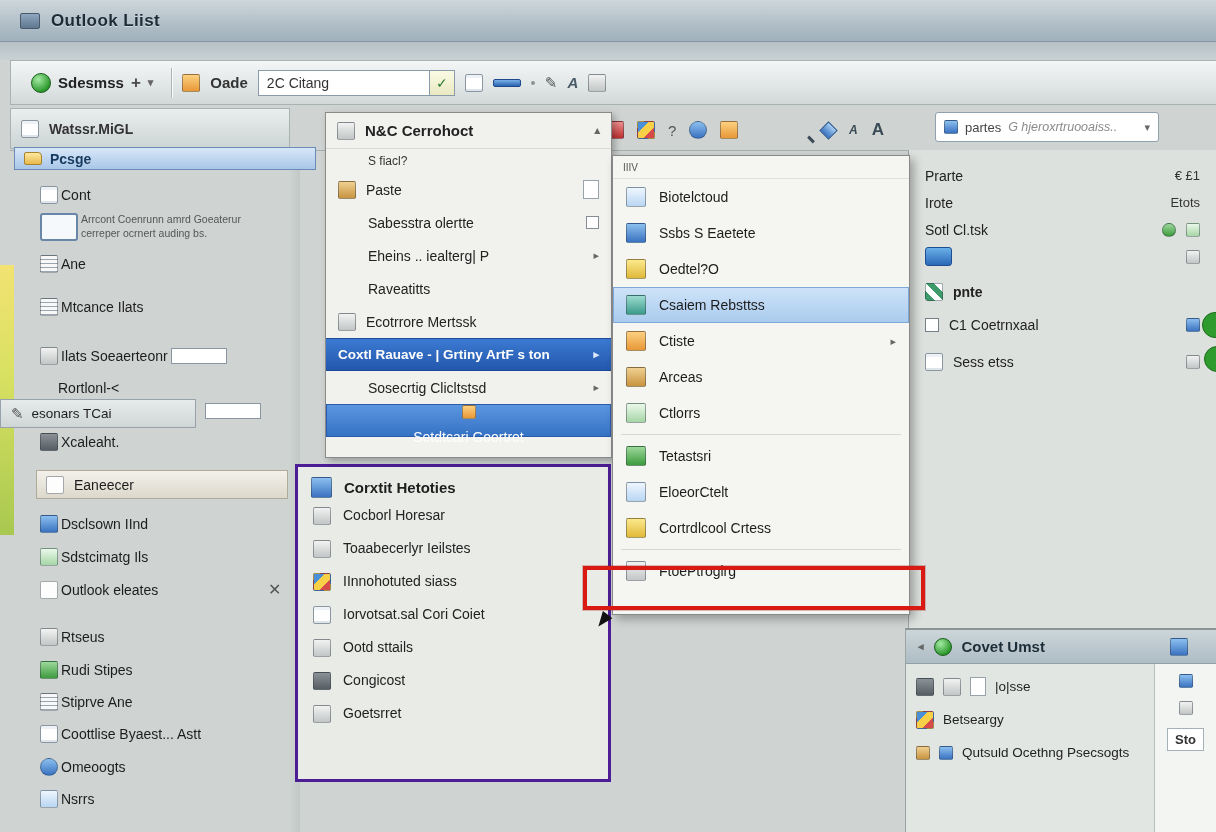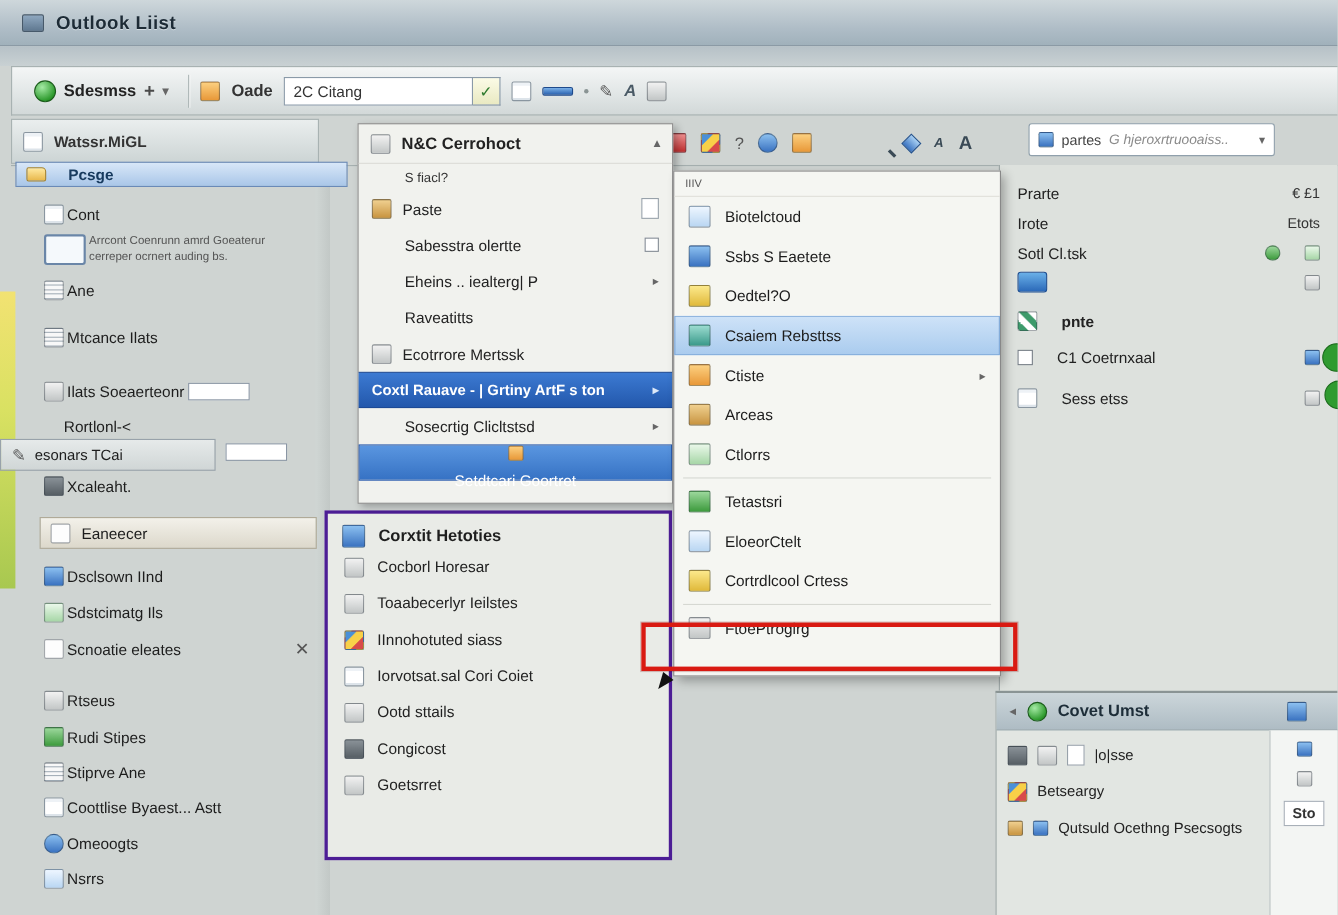--- a/index.html
+++ b/index.html
@@ -108,21 +108,21 @@
     overflow:hidden; white-space:nowrap; }
   .hline { position:absolute; top:150px; left:10px; right:0; height:1px; background:#a6b0b0; }
 
   
   .desktop-strip { position:absolute; left:0; top:265px; width:14px; height:270px;
     background: linear-gradient(180deg,#f2e272,#d9e162 40%,#a8c850); z-index:1; }
   .side-strip { position:absolute; left:287px; top:170px; width:13px; bottom:0;
     background: linear-gradient(90deg,#d0d6d4,#c2c8c6); z-index:2; }
   .selected-folder { position:absolute; top:147px; left:14px; width:302px; height:23px;
     background: linear-gradient(#d8e7f8,#a9c6e8); border:1px solid #6a8ab8; z-index:3;
-    display:flex; align-items:center; gap:20px; padding:0 9px;
+    display:flex; align-items:center; gap:8px; padding:0 9px;
     font-size:14px; font-weight:bold; color:#173a5e; }
   .s-item { position:absolute; left:40px; height:24px; display:flex;
     align-items:center; gap:3px; font-size:14px; color:#1d1d1d; z-index:3; }
   .big-ic { width:38px; height:28px; background:#f5f9fc; border:2px solid #6a86a8;
     border-radius:3px; flex:none; }
   .small-note { font-size:10.5px; color:#555; line-height:1.3; }
   .mini-input { width:56px; height:16px; background:#fff; border:1px solid #8a96a4; flex:none; }
   .inset-row { position:absolute; left:0; top:399px; width:196px; height:29px; z-index:3;
     border:1px solid #98a2aa; background: linear-gradient(#e6eaea,#d0d6d6);
     display:flex; align-items:center; gap:8px; padding:0 10px; font-size:13.5px; }
@@ -178,21 +178,21 @@
   .red-box { position:absolute; left:583px; top:566px; width:342px; height:44px;
     border:4px solid #d91a12; z-index:60; box-shadow:0 0 0 1px rgba(130,10,10,.25); }
   .cursor { position:absolute; left:597px; top:613px; z-index:70;
     width:0; height:0; border-left:6px solid transparent;
     border-right:6px solid transparent; border-top:15px solid #111;
     transform:rotate(38deg); }
 
   
   .right-panel { position:absolute; left:908px; top:150px; width:308px; height:478px;
     background:#dde1dd; border-left:1px solid #9aa4a4; z-index:5; padding-top:12px; }
-  .rp-row { display:flex; align-items:center; gap:22px; padding:0 16px;
+  .rp-row { display:flex; align-items:center; gap:10px; padding:0 16px;
     height:27px; font-size:14px; color:#222; }
   .rp-right { font-size:13px; color:#333; }
   .rp-row .bold { font-weight:bold; }
   .edge-circle { position:absolute; width:26px; height:26px; border-radius:50%;
     background: radial-gradient(circle at 35% 30%,#a8e8a8,#2f9b2f 70%,#17631 7);
     background-color:#2f9b2f; border:1px solid #1a6a1a; z-index:6; }
 
   
   .bottom-panel { position:absolute; left:905px; top:628px; width:311px; height:204px;
     background:#e2e6e2; border-top:2px solid #8a9494; border-left:1px solid #9aa4a4;
@@ -318,21 +318,21 @@
 <div class="s-item" style="top:512px">
   <span class="ic blue"></span>
   <span>Dsclsown IInd</span>
 </div>
 <div class="s-item" style="top:545px">
   <span class="ic green-light"></span>
   <span>Sdstcimatg Ils</span>
 </div>
 <div class="s-item" style="top:578px">
   <span class="ic white"></span>
-  <span>Scnoatie eleates</span>
+  <span>Outlook eleates</span>
 </div>
 <span class="x-close">✕</span>
 <div class="s-item" style="top:625px">
   <span class="ic gray"></span>
   <span>Rtseus</span>
 </div>
 <div class="s-item" style="top:658px">
   <span class="ic green"></span>
   <span>Rudi Stipes</span>
 </div>

